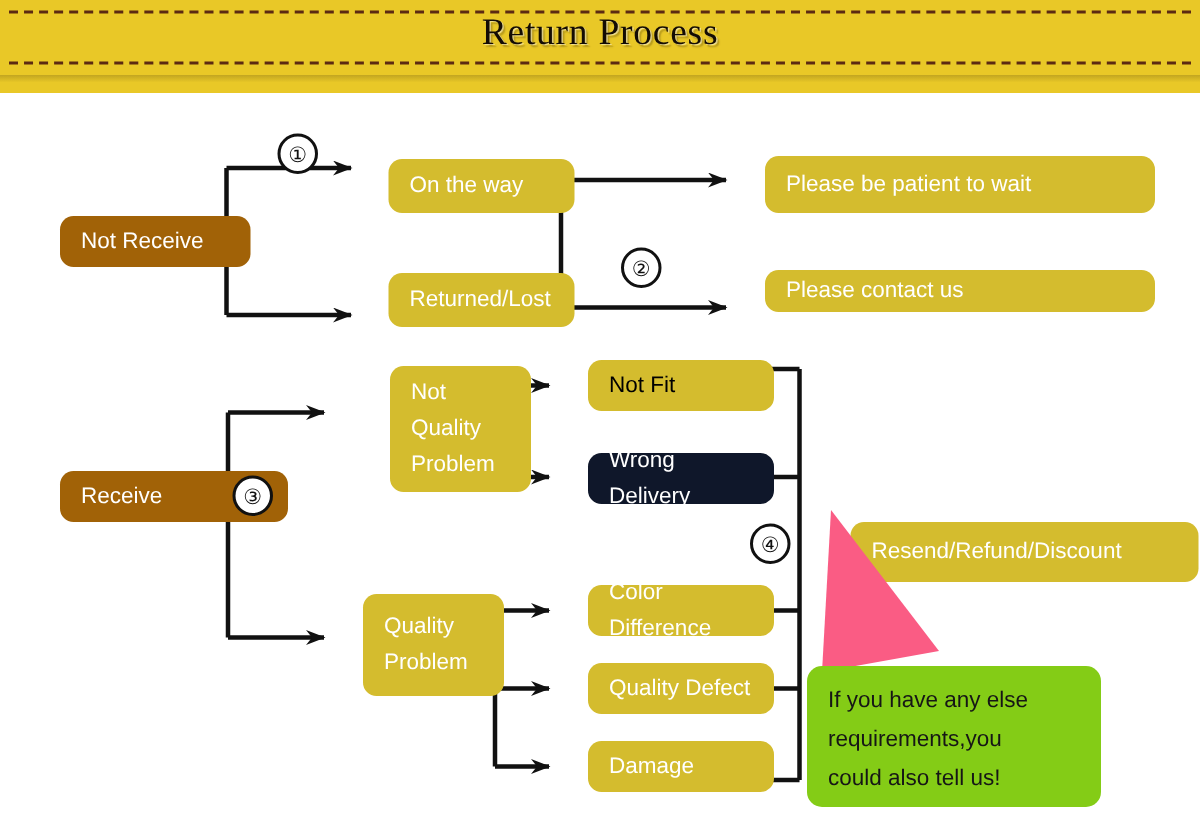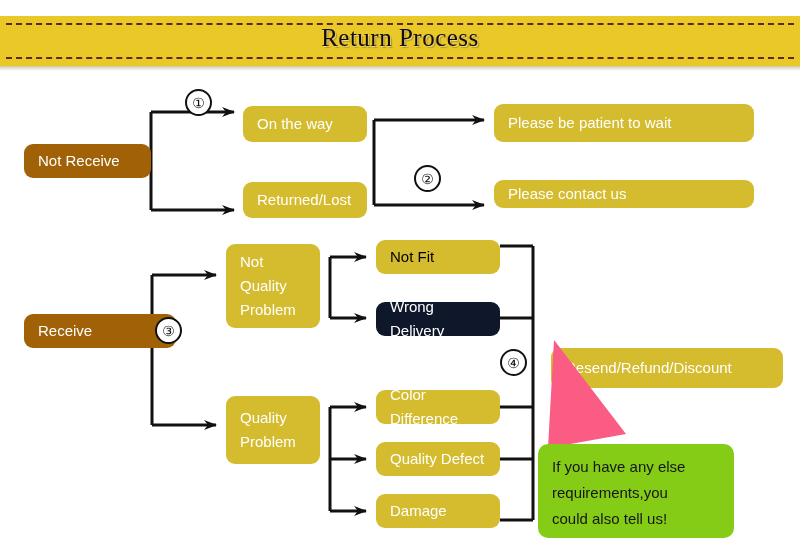--- a/index.html
+++ b/index.html
@@ -11,22 +11,22 @@
     width: 800px;
     height: 556px;
     position: relative;
     overflow: hidden;
     font-family: "Liberation Sans", sans-serif;
   }
 
   
   #header-banner {
     position: absolute;
-    left: 0; top: 16px;
-    width: 800px; height: 50px;
+    left: 0; top: 0;
+    width: 800px; height: 62px;
     background: #e9c827;
     box-sizing: border-box;
   }
   #header-banner::after {
     content: "";
     position: absolute;
     left: 0; top: 50px;
     width: 800px; height: 5px;
     background: linear-gradient(to bottom, rgba(120,100,20,0.35), rgba(255,255,255,0));
   }
@@ -71,20 +71,21 @@
     border-radius: 9px;
     color: #ffffff;
     font-size: 15px;
     line-height: 24px;
     box-sizing: border-box;
     padding: 6px 14px;
     display: flex;
     align-items: center;
     white-space: pre-line;
     z-index: 3;
+    margin-left: 16px;
   }
   .node.multiline { align-items: center; }
 
   
   .step-marker {
     position: absolute;
     width: 27px; height: 27px;
     border: 2px solid #111111;
     border-radius: 50%;
     background: #ffffff;
@@ -164,21 +165,21 @@
       <path d="M500,470 L533,470"></path>
     </g>
   </svg>
 
   <div class="node" style="left: 24px; top: 94px; width: 127px; height: 34px; background: #a16207; color: rgb(255, 255, 255);">Not Receive</div>
   <div class="node" style="left: 243px; top: 56px; width: 124px; height: 36px; background: rgb(212, 188, 46); color: rgb(255, 255, 255);">On the way</div>
   <div class="node" style="left: 243px; top: 132px; width: 124px; height: 36px; background: rgb(212, 188, 46); color: rgb(255, 255, 255);">Returned/Lost</div>
   <div class="node" style="left: 494px; top: 54px; width: 260px; height: 38px; background: rgb(212, 188, 46); color: rgb(255, 255, 255);">Please be patient to wait</div>
   <div class="node" style="left: 494px; top: 130px; width: 260px; height: 28px; background: rgb(212, 188, 46); color: rgb(255, 255, 255);">Please contact us</div>
   <div class="node" style="left: 24px; top: 264px; width: 152px; height: 34px; background: #a16207; color: rgb(255, 255, 255);">Receive</div>
-  <div class="node multiline" style="left: 226px; top: 194px; width: 94px; height: 84px; background: rgb(212, 188, 46); color: rgb(255, 255, 255);">Not
+  <div class="node multiline" style="left: 244px; top: 194px; width: 94px; height: 84px; background: rgb(212, 188, 46); color: rgb(255, 255, 255);">Not
 Quality
 Problem</div>
   <div class="node multiline" style="left: 226px; top: 346px; width: 94px; height: 68px; background: rgb(212, 188, 46); color: rgb(255, 255, 255);">Quality
 Problem</div>
   <div class="node" style="left: 376px; top: 190px; width: 124px; height: 34px; background: rgb(212, 188, 46); color: #000000;">Not Fit</div>
   <div class="node" style="left: 376px; top: 252px; width: 124px; height: 34px; background: #0f172a; color: rgb(255, 255, 255);">Wrong Delivery</div>
   <div class="node" style="left: 376px; top: 340px; width: 124px; height: 34px; background: rgb(212, 188, 46); color: rgb(255, 255, 255);">Color Difference</div>
   <div class="node" style="left: 376px; top: 392px; width: 124px; height: 34px; background: rgb(212, 188, 46); color: rgb(255, 255, 255);">Quality Defect</div>
   <div class="node" style="left: 376px; top: 444px; width: 124px; height: 34px; background: rgb(212, 188, 46); color: rgb(255, 255, 255);">Damage</div>
   <div class="node" style="left: 551px; top: 298px; width: 232px; height: 40px; background: rgb(212, 188, 46); color: rgb(255, 255, 255);">Resend/Refund/Discount</div>

